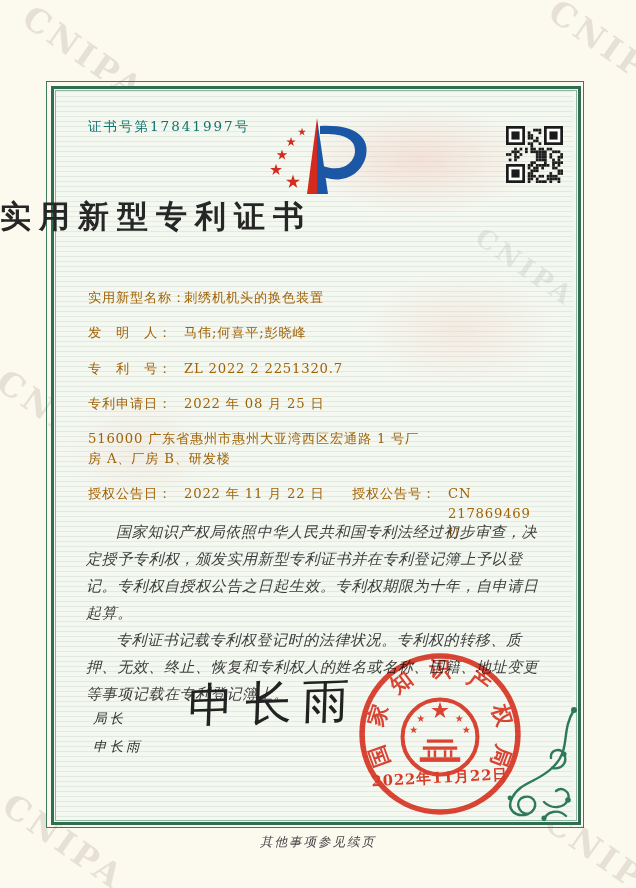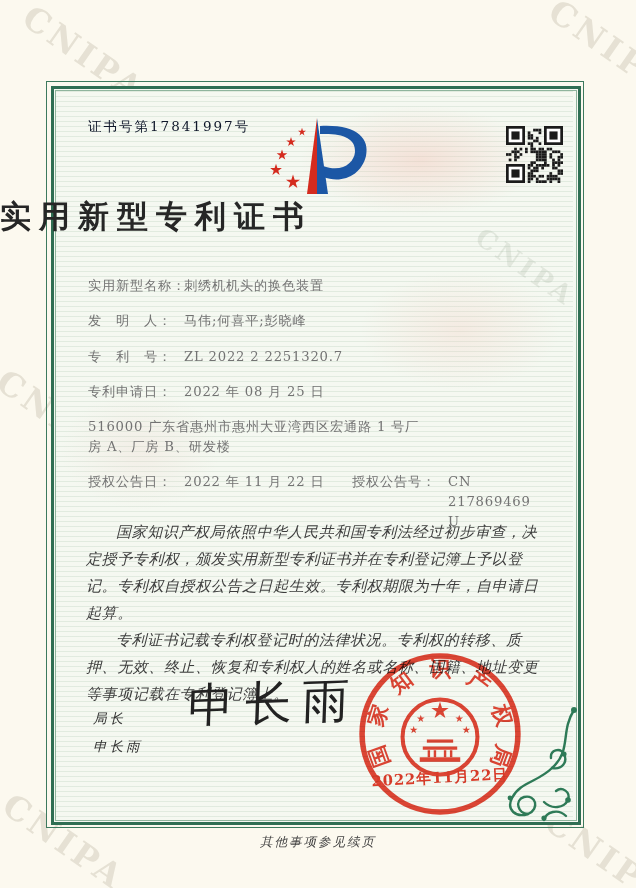--- a/index.html
+++ b/index.html
@@ -16,27 +16,27 @@
   
   .blob{position:absolute;border-radius:50%;pointer-events:none;}
   .blob.b1{left:300px;top:105px;width:240px;height:110px;background:radial-gradient(closest-side,rgba(242,198,185,0.45),rgba(242,198,185,0));}
   .blob.b2{left:360px;top:270px;width:200px;height:120px;background:radial-gradient(closest-side,rgba(242,205,192,0.30),rgba(242,205,192,0));}
   .blob.b3{left:60px;top:390px;width:160px;height:120px;background:radial-gradient(closest-side,rgba(235,210,200,0.25),rgba(235,210,200,0));}
   
   .wm{position:absolute;font-weight:bold;font-size:33px;letter-spacing:4px;
       color:rgba(168,158,134,0.26);transform:rotate(35deg);white-space:nowrap;}
   .wm.inner{font-size:26px;color:rgba(150,165,145,0.20);}
   
-  .cert-no{position:absolute;left:88px;top:118px;font-size:13.5px;letter-spacing:2px;color:#0f172a;}
+  .cert-no{position:absolute;left:88px;top:118px;font-size:13.5px;letter-spacing:2px;color:#0f766e;}
   .logo{position:absolute;left:260px;top:116px;width:116px;height:82px;}
   .qr{position:absolute;left:506px;top:126px;width:57px;height:57px;}
   .title{position:absolute;left:0;top:196px;width:100%;
          font-size:31px;font-weight:bold;letter-spacing:8px;color:#262626;}
   
-  .fields{position:absolute;left:88px;top:276px;width:440px;font-size:13.2px;color:#737373;}
+  .fields{position:absolute;left:88px;top:288px;width:440px;font-size:13.2px;color:#a16207;}
   .f-row{display:flex;margin-bottom:15.5px;line-height:1.5;letter-spacing:0.8px;}
   .f-label{width:96px;flex:0 0 96px;white-space:pre;}
   .f-value{width:334px;}
   .f-value.v-narrow{width:168px;flex:0 0 168px;}
   .pair2{display:flex;}
   
   .body-text{position:absolute;left:86px;top:519px;width:466px;font-size:15px;
              line-height:1.8;letter-spacing:0.6px;font-style:italic;color:#3d3d3d;}
   .body-text p{margin:0;text-indent:2em;}
   

